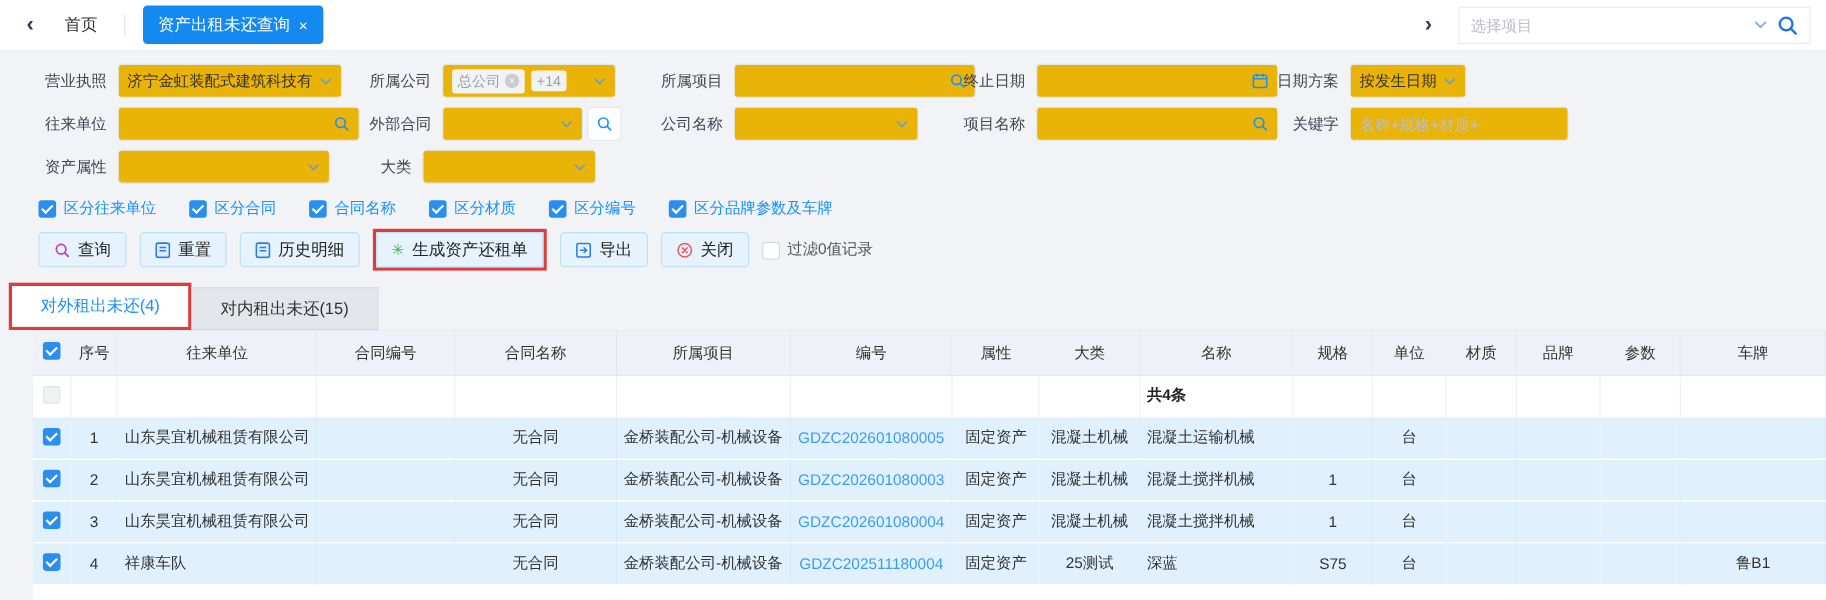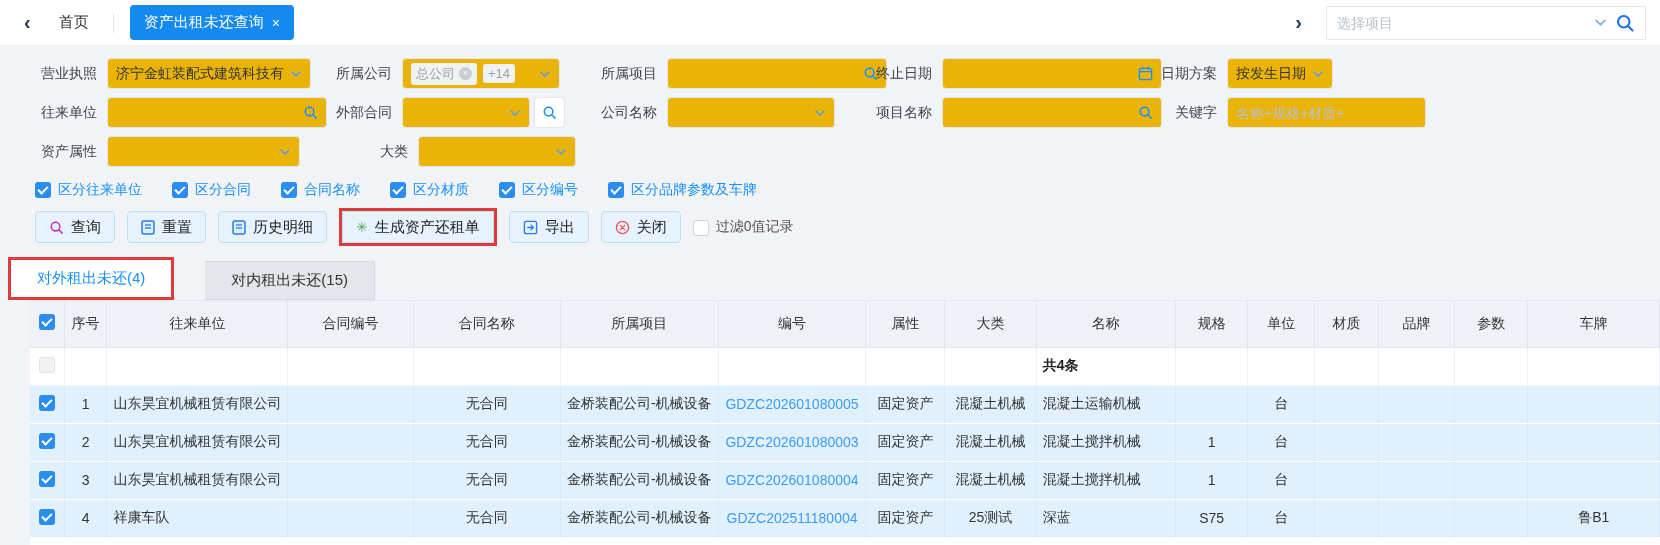--- a/index.html
+++ b/index.html
@@ -43,30 +43,30 @@
 
   
   .toolbar { display:flex; align-items:center; padding:0 0 0 35px; height:36px; }
   .btn { height:32px; background:#e7f3fc; border:1px solid #bcdef5; border-radius:4px; padding:0 13px; display:inline-flex; align-items:center; gap:7px; font-size:15px; color:#222; margin-right:12px; cursor:pointer; white-space:nowrap; }
   .btn .gi { font-size:14px; line-height:1; }
   .red-box { border:3px solid #e03a3a; margin-right:12px; display:inline-flex; }
   .red-box .btn { margin-right:0; border-radius:0; }
   .zero-filter { display:flex; align-items:flex-end; gap:7px; color:#555; }
 
   
-  .tabbar { display:flex; align-items:flex-end; margin-top:12px; padding-left:8px;gap:31px; }
+  .tabbar { display:flex; align-items:flex-end; margin-top:12px; padding-left:8px; }
   .red-tab { border:3px solid #e03a3a; display:inline-flex; }
   .sheet-tab { padding:9px 26px; font-size:15px; cursor:pointer; }
   .sheet-tab.active { background:#fff; color:#1890ff; }
   .sheet-tab.idle { background:#e3e6eb; color:#333; border:1px solid #d7dbe1; border-left:none; }
 
   
   .tblwrap { margin-left:30px; width:1630px; background:#fff; height:262px; overflow:hidden; border-top:1px solid #e4e8ef; }
   table { border-collapse:collapse; table-layout:fixed; }
-  th { background:#eef2f8; height:46px; font-weight:normal; color:#333; border-right:1px solid #e2e6ee; border-bottom:1px solid #e2e6ee; text-align:center; overflow:hidden; white-space:nowrap; }
+  th { background:#eef2f8; height:40px; font-weight:normal; color:#333; border-right:1px solid #e2e6ee; border-bottom:1px solid #e2e6ee; text-align:center; overflow:hidden; white-space:nowrap; }
   td { height:38px; border-right:1px solid #eef0f4; border-bottom:1px solid #f2f4f7; text-align:center; overflow:hidden; white-space:nowrap; padding:0 6px; }
   tr.sum td { background:#fff; }
   tr.sum td.bold { font-weight:bold; text-align:left; color:#222; }
   tr.sel td { background:#e0f1fd; border-right:1px solid #d3eafa; border-bottom:1px solid #fbfdff; }
   td.l, th.l { text-align:left; }
   td.link { color:#3c9cf5; cursor:pointer; }
   .cbcell { padding:0; }
 </style>
 </head>
 <body>
@@ -199,21 +199,21 @@
     </div>
     <div class="fg" style="width:183px">
       <span class="lbl">关键字</span>
       <div class="field" style="flex:1">
         <input placeholder="名称+规格+材质+" style="">
       </div>
     </div>
   </div>
 
   <div class="frow">
-    <div class="fg" style="width:265px;margin-right:46px">
+    <div class="fg" style="width:265px;margin-right:12px">
       <span class="lbl">资产属性</span>
       <div class="field" style="flex:1">
         <span class="val"></span>
         <svg width="12" height="12" viewBox="0 0 12 12">
             <path d="M2 4l4 4 4-4" stroke="#5fa0e0" stroke-width="1.6" fill="none" stroke-linecap="round"></path>
           </svg>
       </div>
     </div>
     <div class="fg" style="width:230px">
       <span class="lbl">大类</span>

